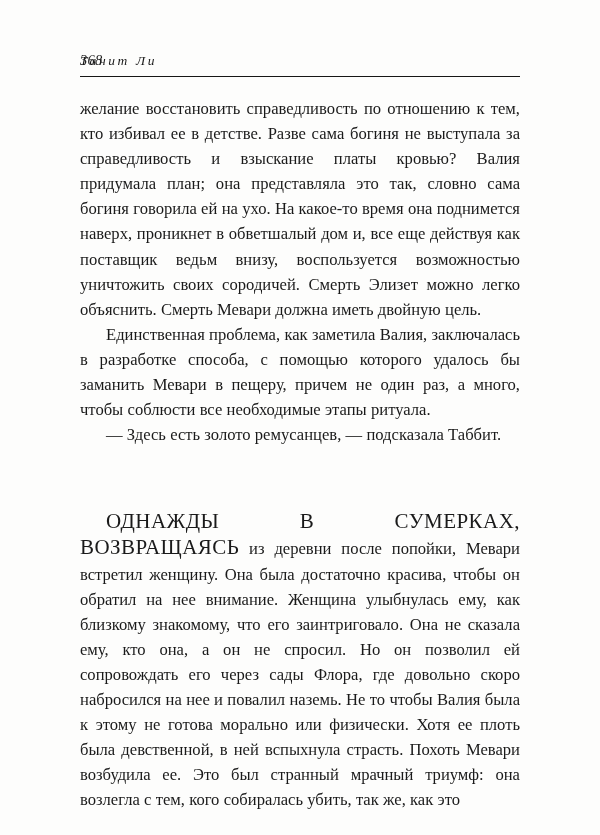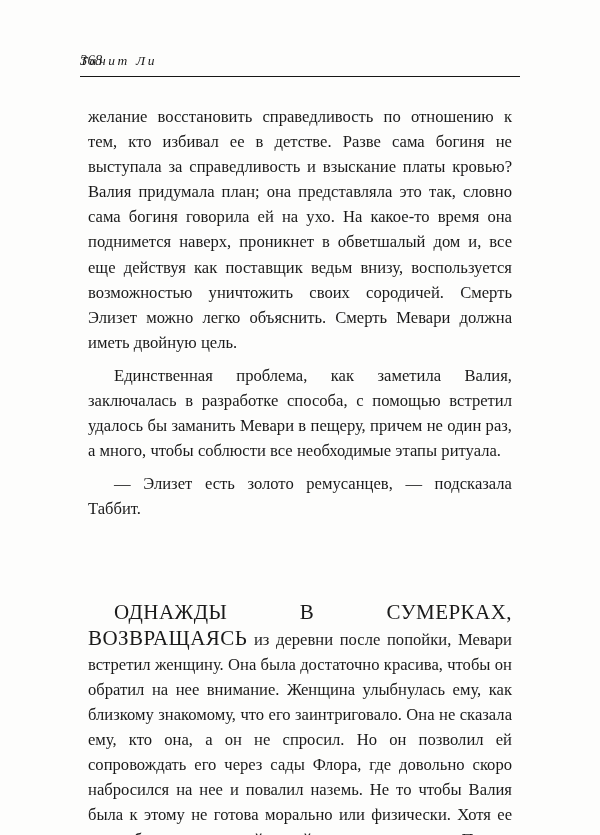--- a/index.html
+++ b/index.html
@@ -61,21 +61,21 @@
 
   
   .textblock {
     position: absolute;
     left: 80px;
     top: 96px;
     width: 440px;
   }
 
   .para {
-    margin: 8px;
+    margin: 0;
     text-align: justify;
     text-justify: inter-word;
     font-size: 16.6px;
     line-height: 25.1px;
     text-indent: 26px;
     hyphens: manual;
     -webkit-hyphens: manual;
     word-spacing: 0.1px;
   }
   .para.no-indent {
@@ -101,23 +101,23 @@
     <span class="head-title">Танит Ли</span>
   </div>
 
   <div class="head-rule" style="border-top-color: rgb(22, 22, 22);"></div>
 
   <div class="textblock">
 
     <p class="para no-indent">желание восстановить справедливость по отношению к тем, кто избивал ее в детстве. Разве сама богиня не выступала за справедливость и взыскание платы кровью? Валия придумала план; она представляла это так, словно сама богиня говорила ей на ухо. На какое-то время она поднимется наверх, проникнет в обветшалый дом и, все еще действуя как поставщик ведьм внизу, воспользуется возможностью уничтожить своих сородичей. Смерть Элизет можно легко объяснить. Смерть Мевари должна иметь двойную цель.</p>
 
 
-    <p class="para">Единственная проблема, как заметила Валия, заключалась в разработке способа, с помощью встретил удалось бы заманить Мевари в пещеру, причем не один раз, а много, чтобы соблюсти все необходимые этапы ритуала.</p>
+    <p class="para">Единственная проблема, как заметила Валия, заключалась в разработке способа, с помощью которого удалось бы заманить Мевари в пещеру, причем не один раз, а много, чтобы соблюсти все необходимые этапы ритуала.</p>
 
-    <p class="para">— Элизет есть золото ремусанцев, — подсказала Таббит.</p>
+    <p class="para">— Здесь есть золото ремусанцев, — подсказала Таббит.</p>
 
     <div class="section-gap"></div>
 
     <p class="para"><span class="opening-caps">ОДНАЖДЫ В СУМЕРКАХ, ВОЗВРАЩАЯСЬ</span><span> из деревни после попойки, Мевари встретил женщину. Она была достаточно красива, чтобы он обратил на нее внимание. Женщина улыбнулась ему, как близкому знакомому, что его заинтриговало. Она не сказала ему, кто она, а он не спросил. Но он позволил ей сопровождать его через сады Флора, где довольно скоро набросился на нее и повалил наземь. Не то чтобы Валия была к этому не готова морально или физически. Хотя ее плоть была девственной, в ней вспыхнула страсть. Похоть Мевари возбудила ее. Это был странный мрачный триумф: она возлегла с тем, кого собиралась убить, так же, как это</span></p>
 
   </div>
 
 </div>
 
 </body></html>

